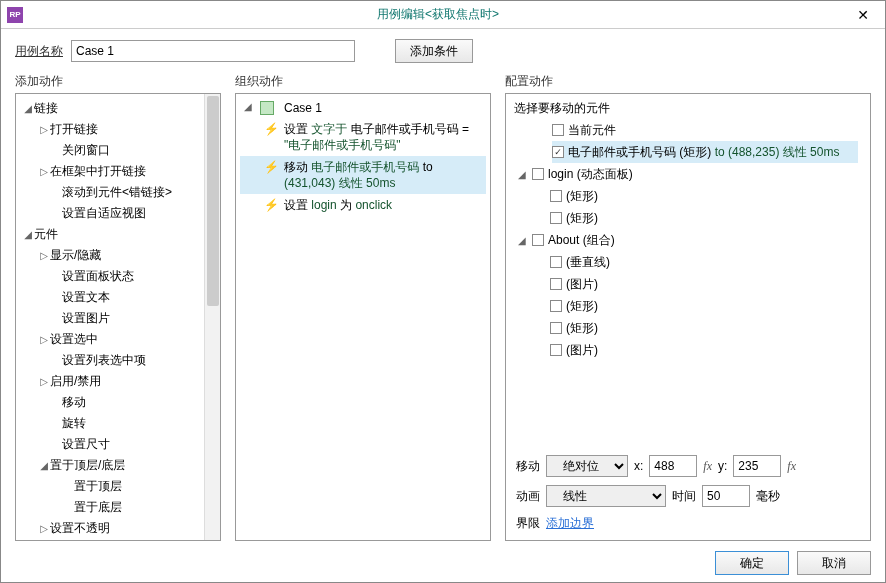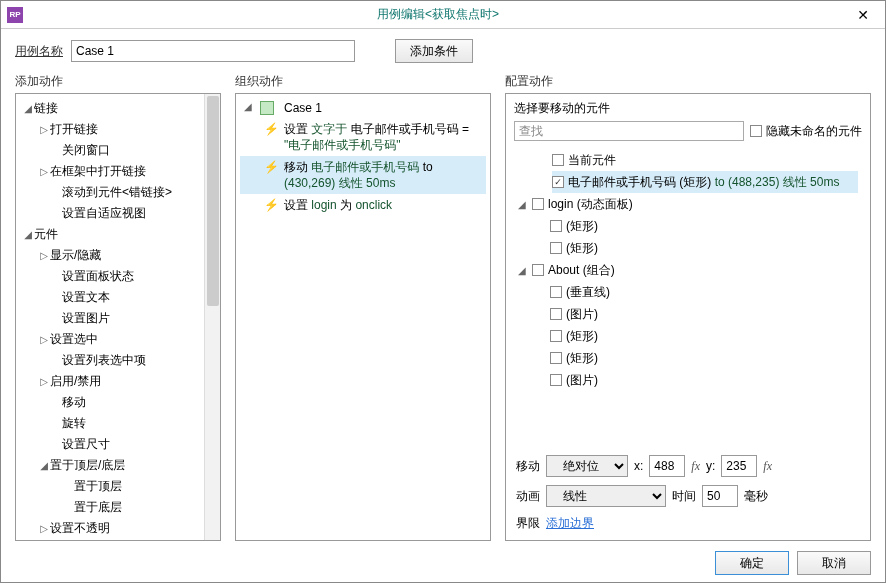--- a/index.html
+++ b/index.html
@@ -43,21 +43,21 @@
 .w-row { display: flex; align-items: center; height: 22px; gap: 4px; white-space: nowrap; }
 .w-row.selected { background: #d6ecf8; }
 .disc3 { width: 10px; color: #666; font-size: 10px; }
 .cb { width: 12px; height: 12px; border: 1px solid #888; background: #fff; display: inline-flex; align-items: center; justify-content: center; font-size: 9px; color: #333; cursor: pointer; }
 .indent1 { margin-left: 34px; }
 .indent2 { margin-left: 32px; }
 
 .config-bottom { padding: 8px 10px; display: flex; flex-direction: column; gap: 8px; }
 .cfg-line { display: flex; align-items: center; gap: 6px; }
 .cfg-line select { height: 22px; border: 1px solid #999; padding: 0 12px; }
-.cfg-line input[type=text] { width: 36px; height: 22px; border: 1px solid #999; padding: 1px 4px; }
+.cfg-line input[type=text] { width: 48px; height: 22px; border: 1px solid #999; padding: 1px 4px; }
 .fx { font-style: italic; font-family: Georgia, serif; color: #555; }
 .link { color: #2a6fd6; text-decoration: underline; cursor: pointer; }
 
 .footer { display: flex; justify-content: flex-end; padding: 10px 14px; gap: 8px; }
 .footer .btn { width: 74px; }
 .footer .btn.primary { border: 1px solid #3b8fd6; }
 
 .scrollbar-v { position: absolute; right: 0; top: 0; width: 16px; height: 100%; background: #f2f2f2; border-left: 1px solid #ddd; }
 .scrollbar-v .thumb { position: absolute; left: 2px; top: 2px; width: 12px; height: 210px; background: #ccc; border-radius: 2px; }
 </style>
@@ -182,42 +182,35 @@
             <span class="disc2">◢</span>
             <span class="case-icon"></span>
             <span>Case 1</span>
           </div>
           <div class="action-row " style="padding-left:24px">
             <span class="bolt">⚡</span>
             <span class="action-text">设置 <span class="green">文字于</span> 电子邮件或手机号码 = <span class="green">"电子邮件或手机号码"</span></span>
           </div>
           <div class="action-row selected" style="padding-left:24px">
             <span class="bolt">⚡</span>
-            <span class="action-text">移动 <span class="green">电子邮件或手机号码</span> to <span class="green">(430,269) 线性 50ms</span></span>
+            <span class="action-text">移动 <span class="green">电子邮件或手机号码</span> to <span class="green">(431,043) 线性 50ms</span></span>
           </div>
           <div class="action-row " style="padding-left:24px">
             <span class="bolt">⚡</span>
             <span class="action-text">设置 <span class="green">login</span> 为 <span class="green">onclick</span></span>
           </div>
         </div>
     </div>
   </div>
 
   <div class="col col3">
     <div class="col-header">配置动作</div>
     <div class="panel" style="display:flex;flex-direction:column;">
       <div class="config-top">
         <div>选择要移动的元件</div>
-        <div class="search-row">
-          <input type="text" value="查找" style="">
-          <label class="chk">
-            <span class="cb"></span>
-            <span>隐藏未命名的元件</span>
-          </label>
-        </div>
         <div class="widget-tree" id="widget-tree">
             <div class="w-row indent1">
               <span class="cb"></span>
               <span>当前元件</span>
             </div>
             <div class="w-row indent1 selected">
               <span class="cb">✓</span>
               <span>电子邮件或手机号码 (矩形) <span class="green">to (488,235) 线性 50ms</span></span>
             </div>
             <div class="w-row">

